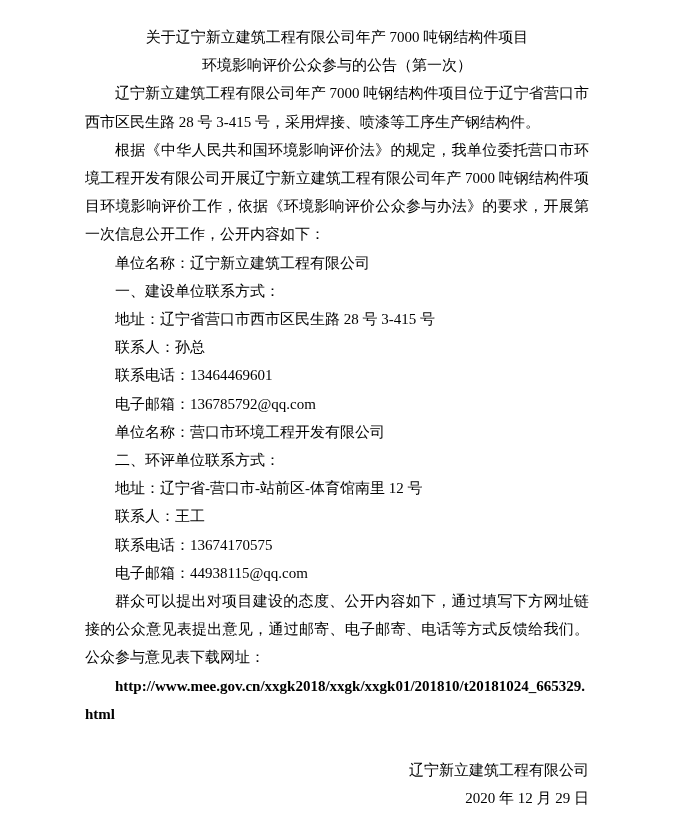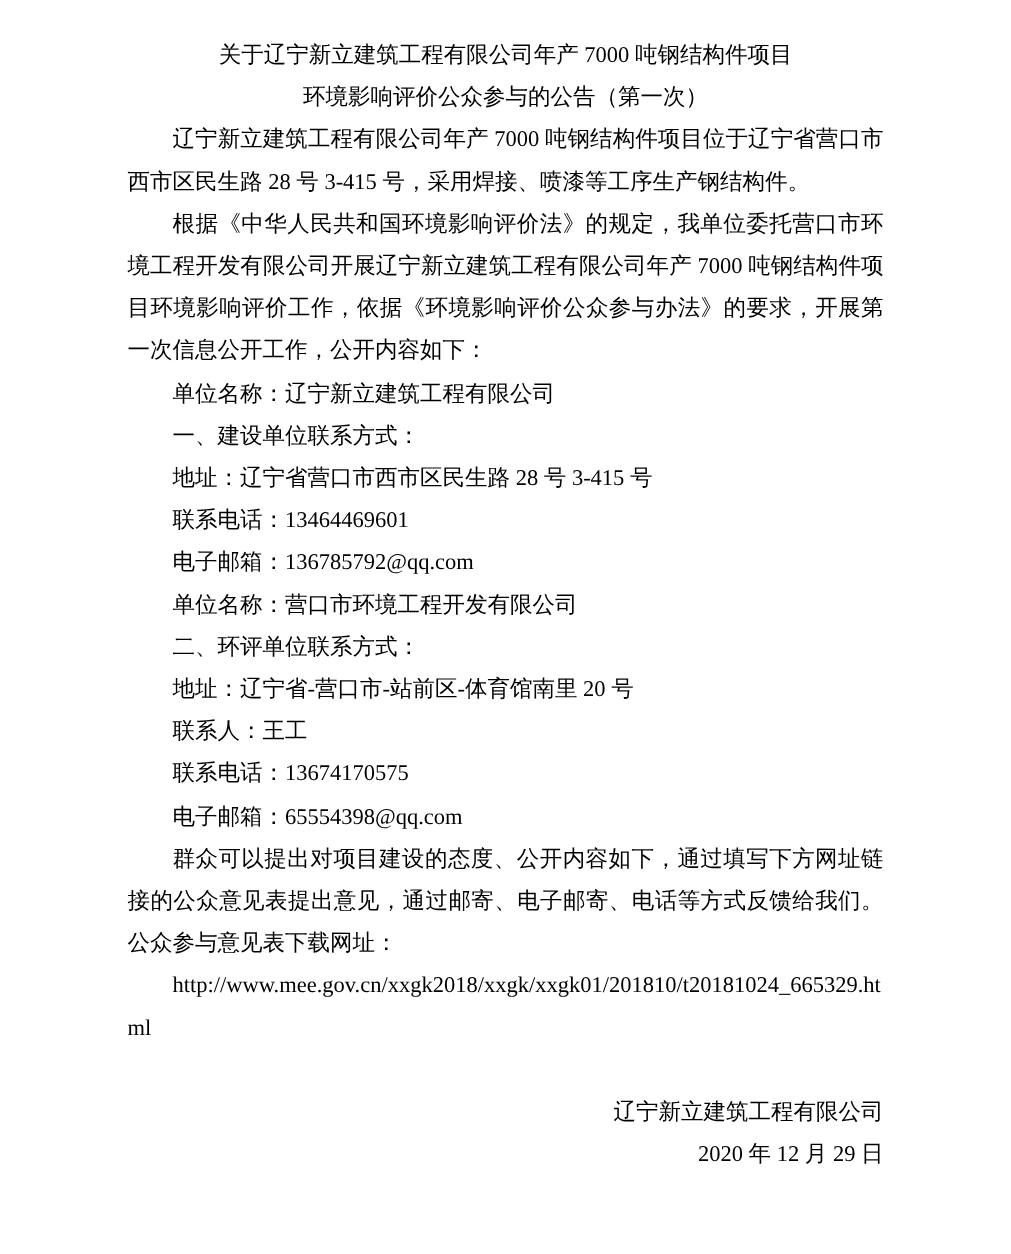--- a/index.html
+++ b/index.html
@@ -31,20 +31,21 @@
   }
   .center {
     text-align: center !important;
   }
   .indent {
     text-indent: 30px;
   }
   .url-line {
     word-break: break-all;
     text-align: left !important;
+    font-weight: bold;
   }
   .right {
     text-align: right !important;
   }
   .sig-gap {
     margin-top: 28px !important;
   }
 </style>
 </head>
 <body>
@@ -58,36 +59,37 @@
   <p class="indent">辽宁新立建筑工程有限公司年产 7000 吨钢结构件项目位于辽宁省营口市西市区民生路 28 号 3-415 号，采用焊接、喷漆等工序生产钢结构件。</p>
 
   <p class="indent">根据《中华人民共和国环境影响评价法》的规定，我单位委托营口市环境工程开发有限公司开展辽宁新立建筑工程有限公司年产 7000 吨钢结构件项目环境影响评价工作，依据《环境影响评价公众参与办法》的要求，开展第一次信息公开工作，公开内容如下：</p>
 
   <p class="indent"><span>单位名称：</span><span>辽宁新立建筑工程有限公司</span></p>
 
   <p class="indent">一、建设单位联系方式：</p>
 
   <p class="indent"><span>地址：</span><span>辽宁省营口市西市区民生路 28 号 3-415 号</span></p>
 
+  <p class="indent"><span>联系人：</span><span>孙总</span></p>
 
   <p class="indent"><span>联系电话：</span><span>13464469601</span></p>
 
   <p class="indent"><span>电子邮箱：</span><span>136785792@qq.com</span></p>
 
   <p class="indent"><span>单位名称：</span><span>营口市环境工程开发有限公司</span></p>
 
   <p class="indent">二、环评单位联系方式：</p>
 
-  <p class="indent"><span>地址：</span><span>辽宁省-营口市-站前区-体育馆南里 20 号</span></p>
+  <p class="indent"><span>地址：</span><span>辽宁省-营口市-站前区-体育馆南里 12 号</span></p>
 
   <p class="indent"><span>联系人：</span><span>王工</span></p>
 
   <p class="indent"><span>联系电话：</span><span>13674170575</span></p>
 
-  <p class="indent"><span>电子邮箱：</span><span>65554398@qq.com</span></p>
+  <p class="indent"><span>电子邮箱：</span><span>44938115@qq.com</span></p>
 
   <p class="indent">群众可以提出对项目建设的态度、公开内容如下，通过填写下方网址链接的公众意见表提出意见，通过邮寄、电子邮寄、电话等方式反馈给我们。公众参与意见表下载网址：</p>
 
   <p class="indent url-line">http://www.mee.gov.cn/xxgk2018/xxgk/xxgk01/201810/t20181024_665329.html</p>
 
   <p class="right sig-gap">辽宁新立建筑工程有限公司</p>
 
   <p class="right">2020 年 12 月 29 日</p>
 
 </div>

